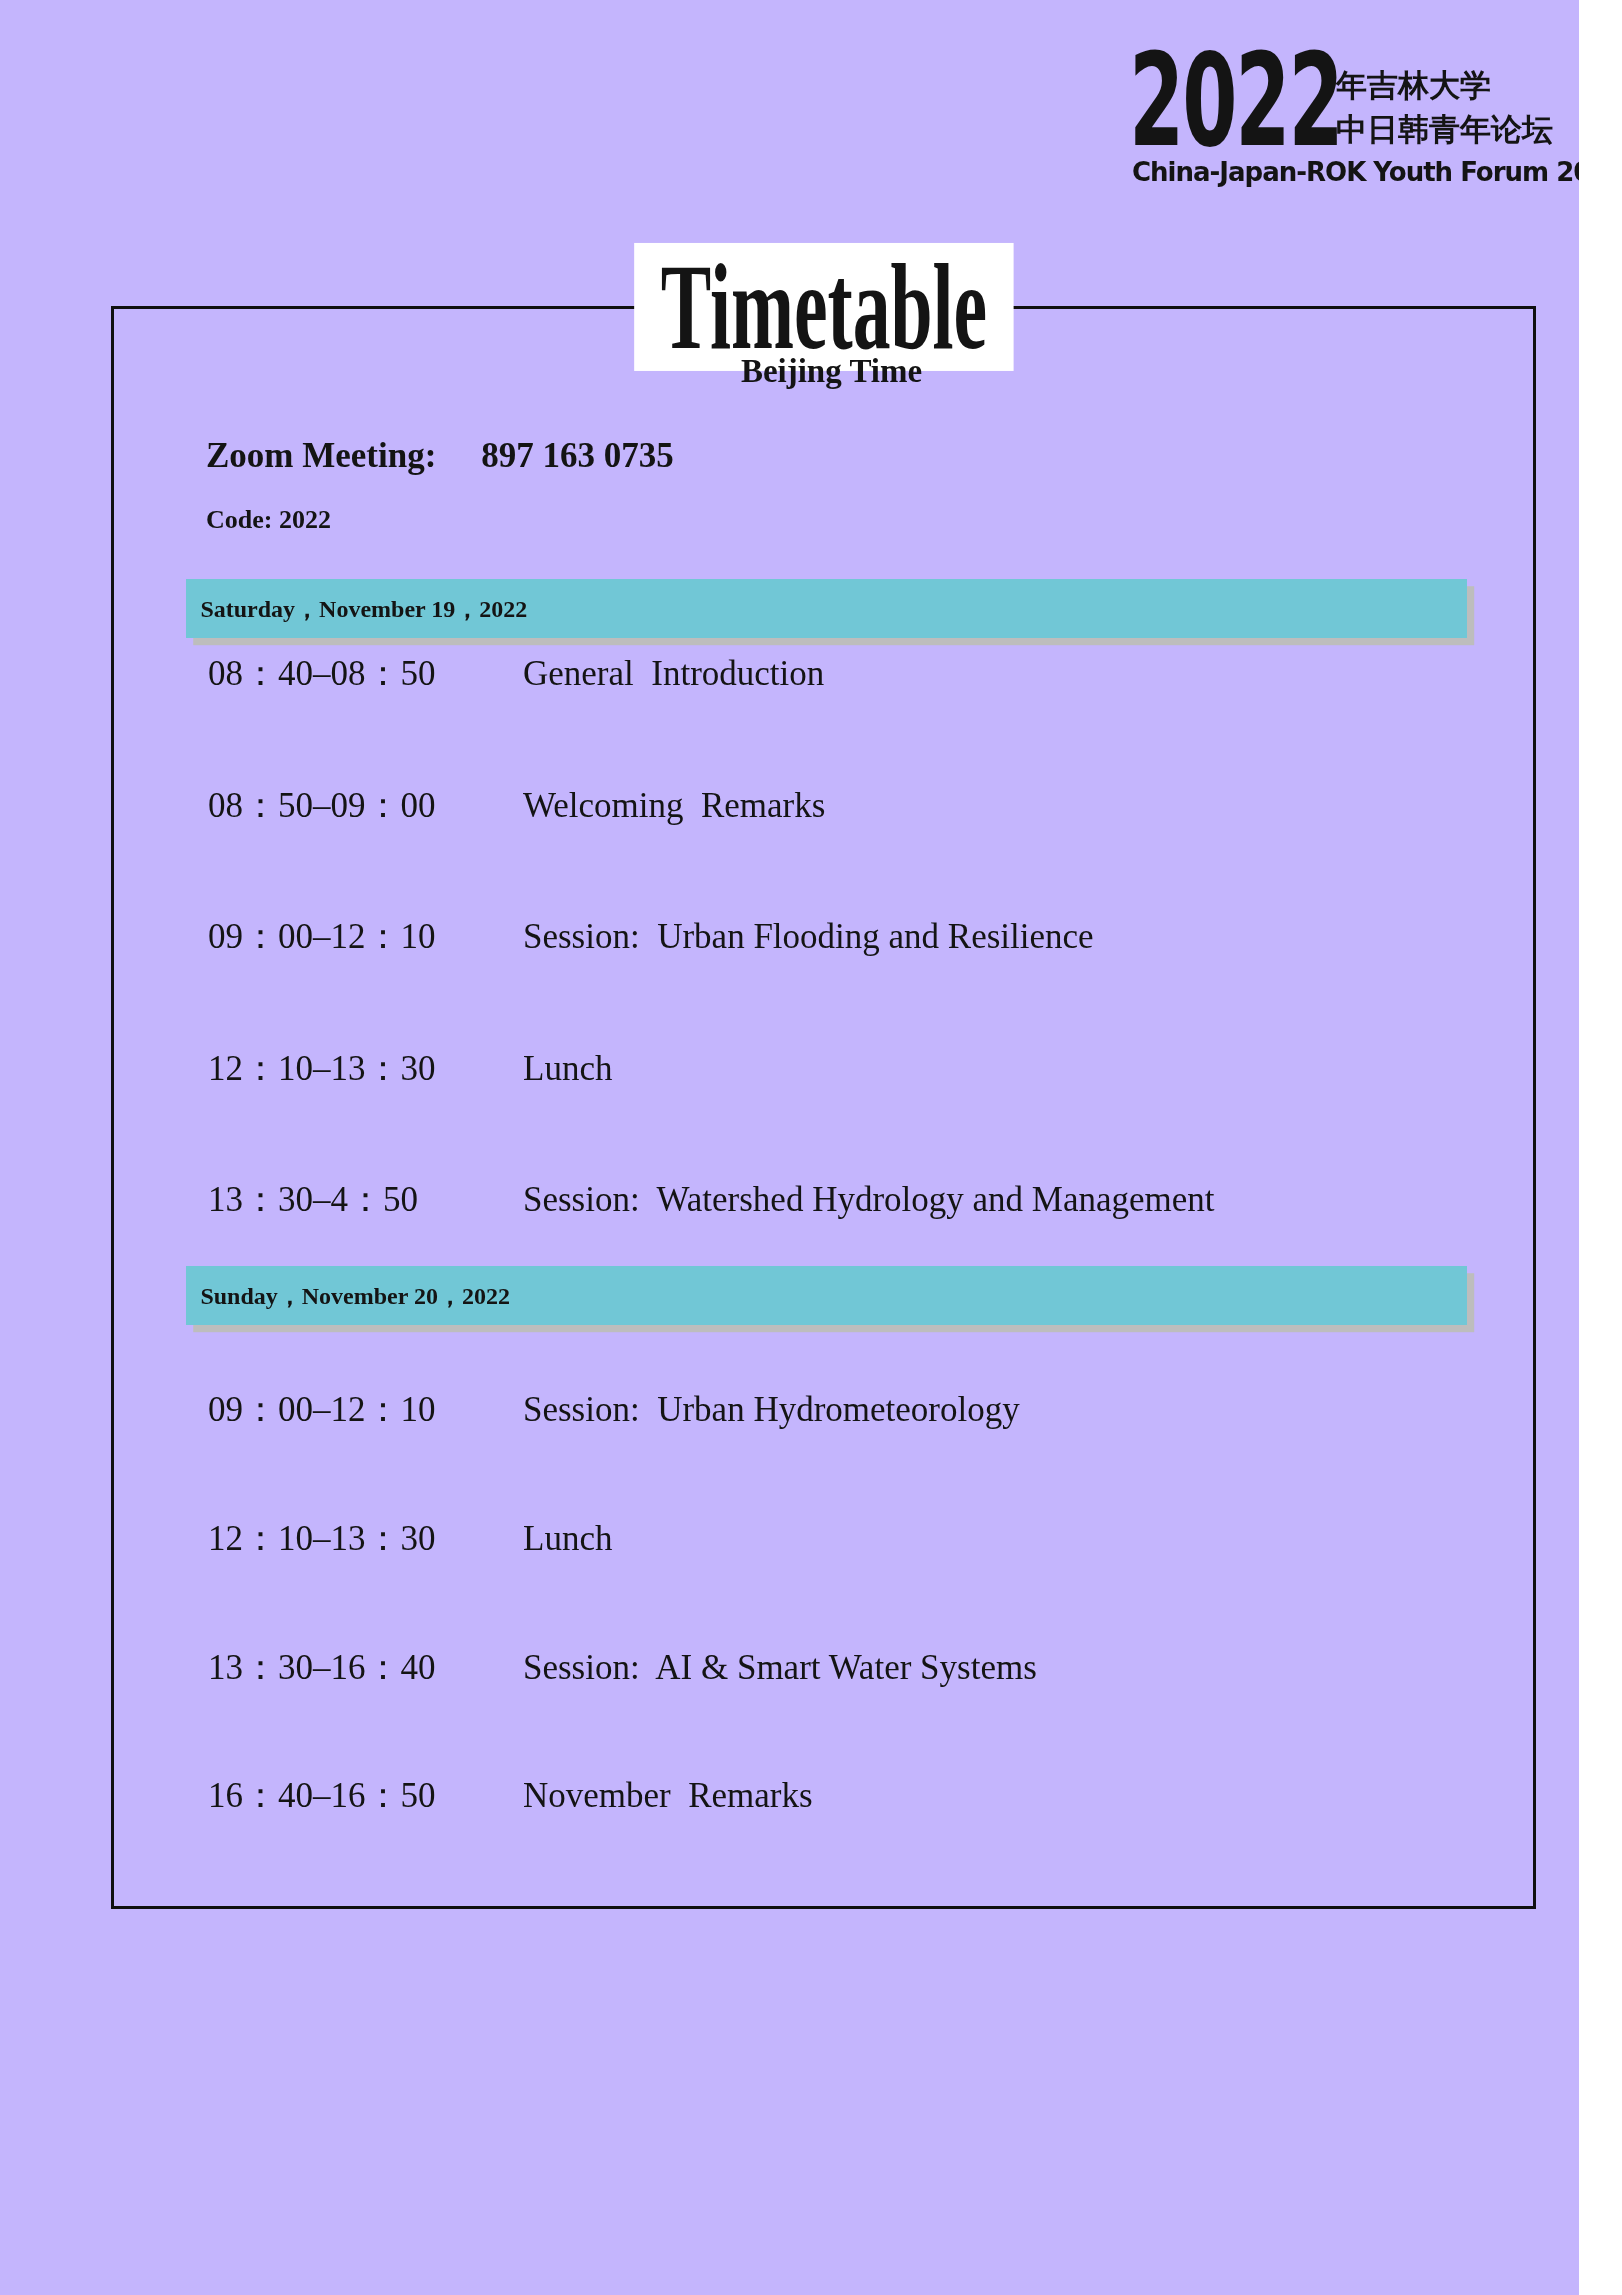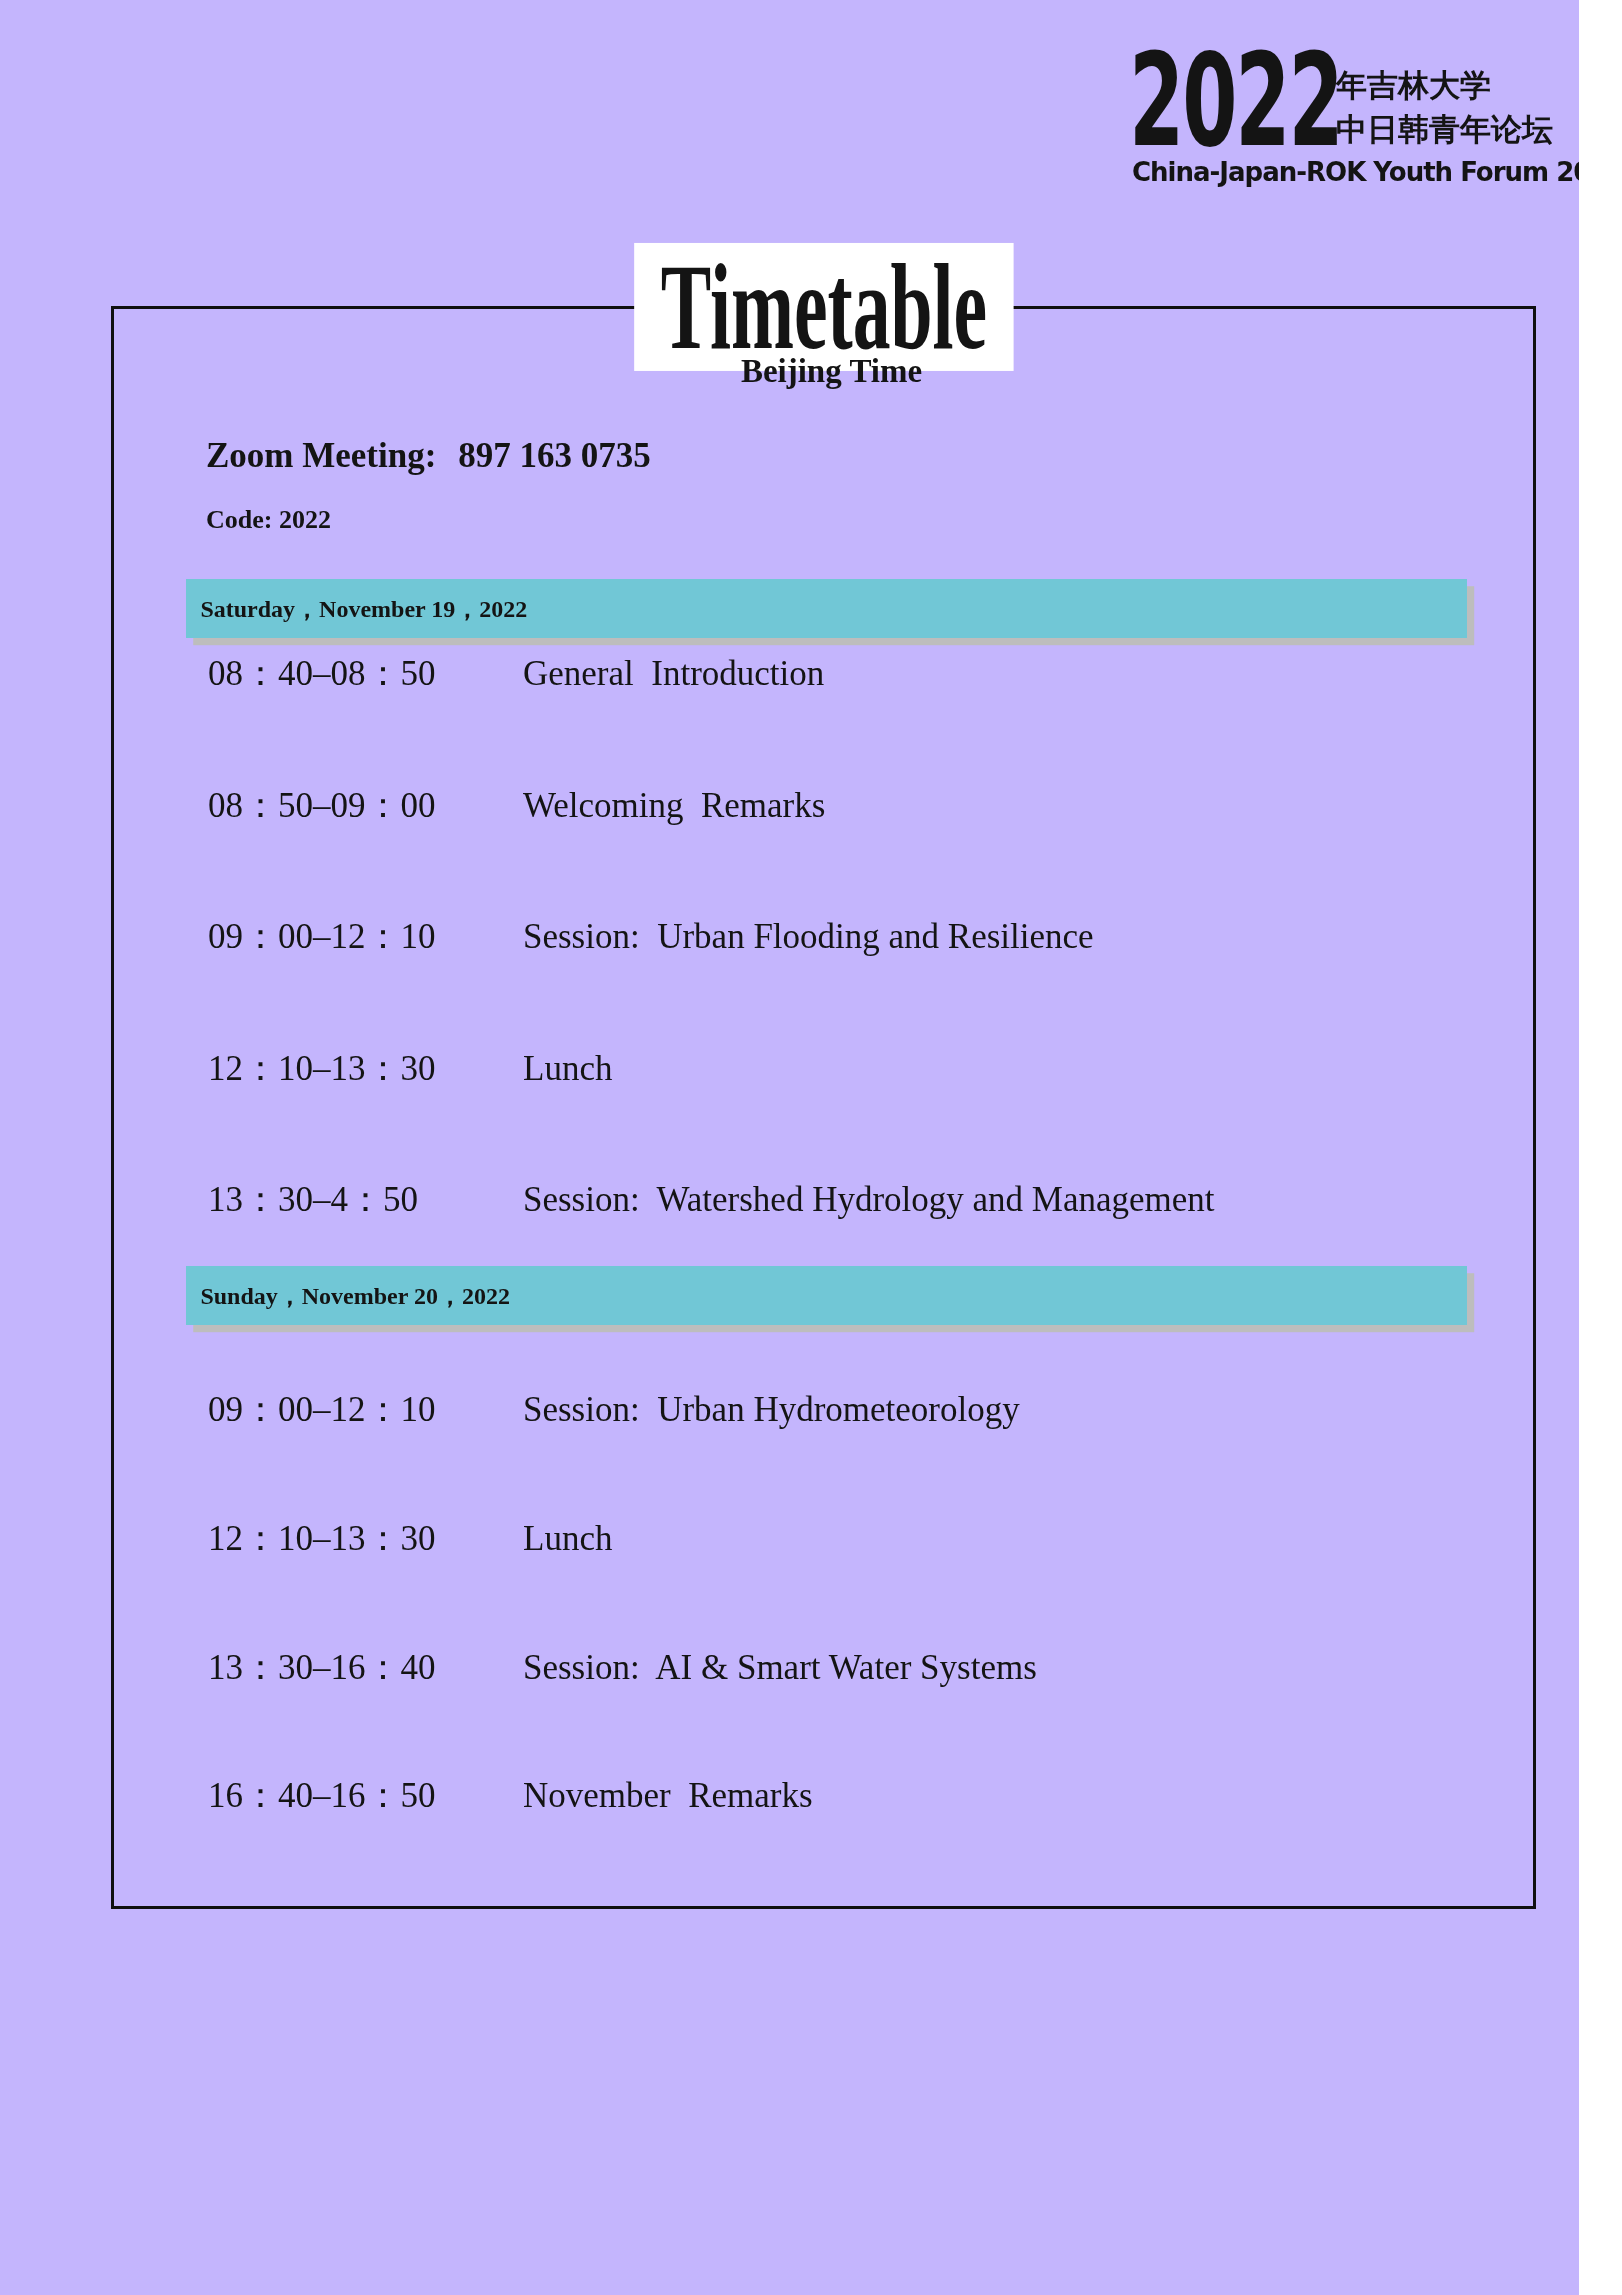--- a/index.html
+++ b/index.html
@@ -37,21 +37,21 @@
     background:#ffffff;padding:0 43px;white-space:pre;
   }
   .subtitle{
     position:absolute;top:44px;left:8px;width:100%;text-align:center;
     font-weight:bold;font-size:33px;white-space:pre;
   }
   .meeting-line{
     position:absolute;left:92px;top:124px;
     font-weight:bold;font-size:35px;line-height:46px;white-space:pre;
   }
-  .meeting-number{margin-left:22px;}
+  .meeting-number{margin-left:45px;}
   .code-line{
     position:absolute;left:92px;top:188px;
     font-weight:bold;font-size:26px;line-height:46px;white-space:pre;
   }
   
   .days{position:absolute;left:0;top:0;width:100%;height:100%;}
   .band{
     position:absolute;left:72px;width:1281px;height:59px;
     background:var(--band-color,#71c7d6);
     box-shadow:7.2px 7.2px 0 var(--band-shadow,#bdbdbd);

